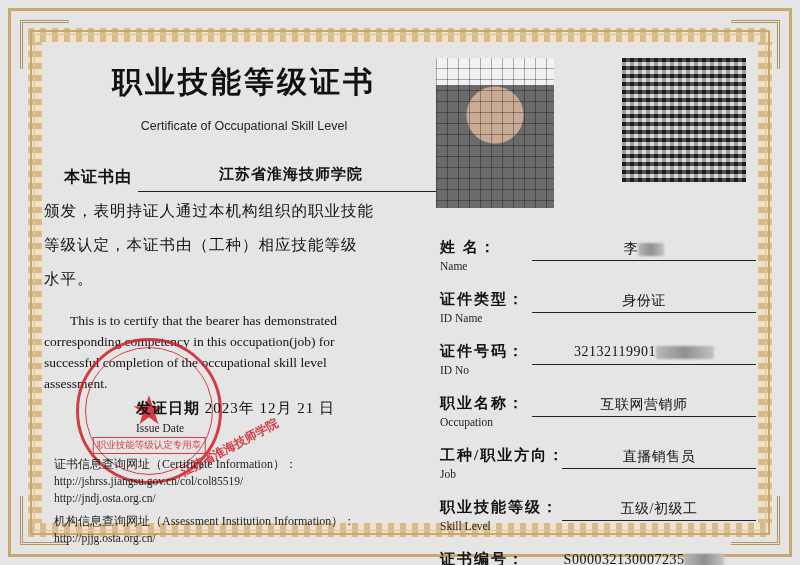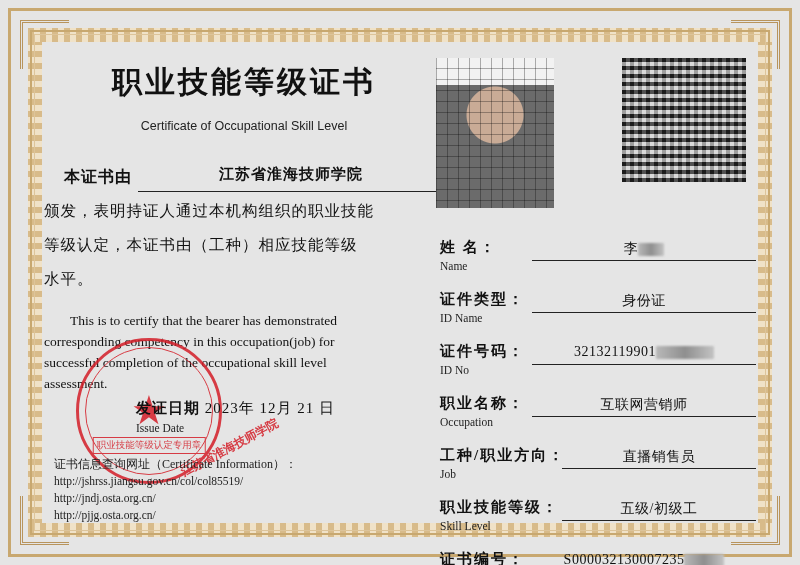--- a/index.html
+++ b/index.html
@@ -269,20 +269,21 @@
       <div class="issue-row">
         <b>发证日期</b>
         <span>2023年  12月 21 日</span>
       </div>
       <div class="issue-en">Issue Date</div>
 
       <div class="query">
         <div class="lbl">证书信息查询网址（Certificate Information）：</div>
         <div>http://jshrss.jiangsu.gov.cn/col/col85519/</div>
         <div>http://jndj.osta.org.cn/</div>
+        <div class="lbl" style="margin-top:6px;">机构信息查询网址（Assessment Institution Information）：</div>
         <div>http://pjjg.osta.org.cn/</div>
       </div>
     </div>
 
     <div class="right">
       <div class="photo">
         <div class="mosaic"></div>
       </div>
       <div class="qr"></div>
 

